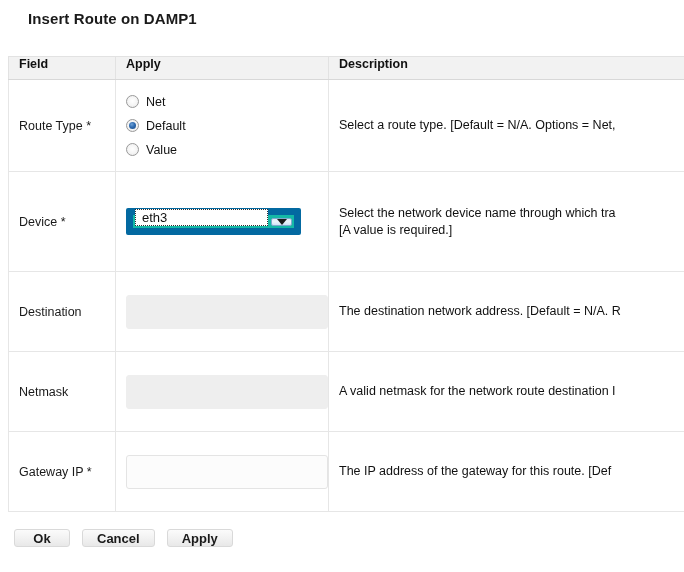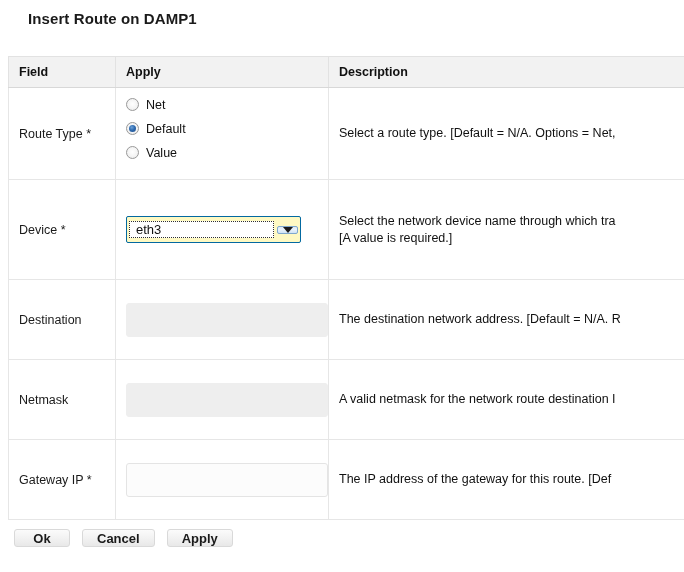--- a/index.html
+++ b/index.html
@@ -43,21 +43,21 @@
   table.form-table col.c-value  { width: 213px; }
   table.form-table col.c-desc   { width: 380px; }
 
   table.form-table thead th {
     background: #f2f2f2;
     border: 1px solid #e2e2e2;
     border-bottom: 1px solid #d8d8d8;
     font-size: 12.5px;
     font-weight: bold;
     text-align: left;
-    padding: 8px 10px 8px 10px;
+    padding: 0 10px 8px 10px;
     color: #111111;
     height: 18px;
     box-sizing: border-box;
   }
 
   table.form-table tbody td {
     border: 1px solid #e6e6e6;
     border-top: none;
     padding: 0 10px;
     vertical-align: middle;
@@ -85,21 +85,21 @@
   tr.row-routetype td { height: 92px; }
   tr.row-device    td { height: 100px; }
   tr.row-dest      td { height: 80px; }
   tr.row-netmask   td { height: 80px; }
   tr.row-gateway   td { height: 80px; }
 
   
   .radio-group { padding: 4px 0; }
   .radio-row {
     display: flex;
-    align-items: flex-start;
+    align-items: center;
     height: 24px;
   }
   .radio-mark {
     width: 13px;
     height: 13px;
     border-radius: 50%;
     box-sizing: border-box;
     margin-right: 7px;
     flex: 0 0 auto;
     background: radial-gradient(circle at 50% 45%, #ffffff 0%, #f4f4f4 55%, #e3e3e3 100%);
@@ -117,25 +117,25 @@
     background: radial-gradient(circle at 40% 35%, #6ea2d8 0%, #2f6bb0 45%, #1d4a86 100%);
   }
   .radio-label {
     font-size: 12.5px;
     color: #111111;
   }
 
   
   .select-box {
     display: inline-flex;
-    align-items: center;
+    align-items: flex-end;
     width: 175px;
     height: 27px;
-    background: #fef9c3;
-    border: 1px solid #0369a1;
+    background: #14b8a6;
+    border: 7px solid #0369a1;
     border-radius: 2px;
     box-sizing: border-box;
     padding: 2px;
   }
   .select-text {
     flex: 1 1 auto;
     border: 1px dotted #303030;
     display: flex;
     align-items: center;
     padding-left: 6px;

